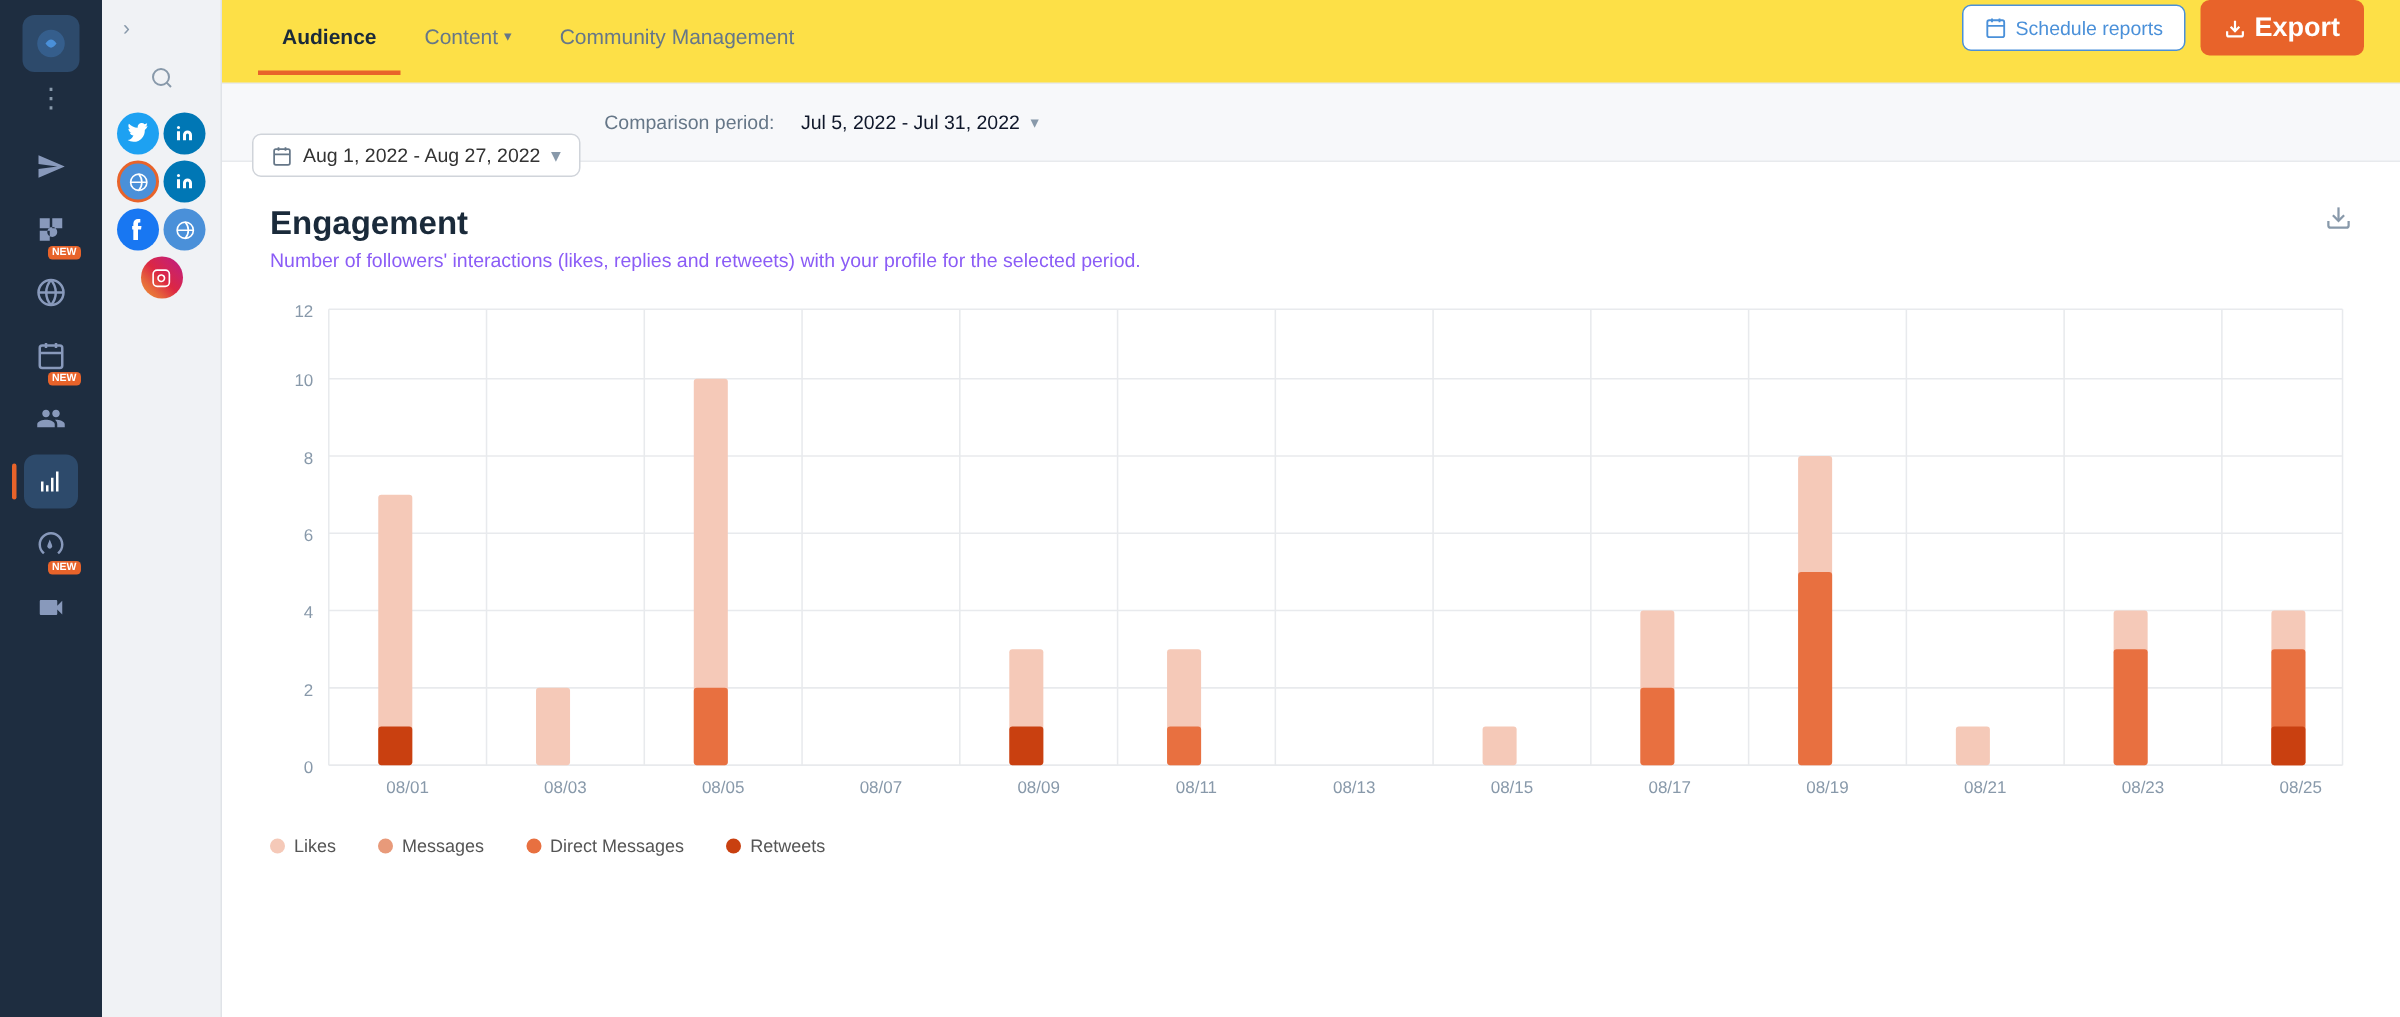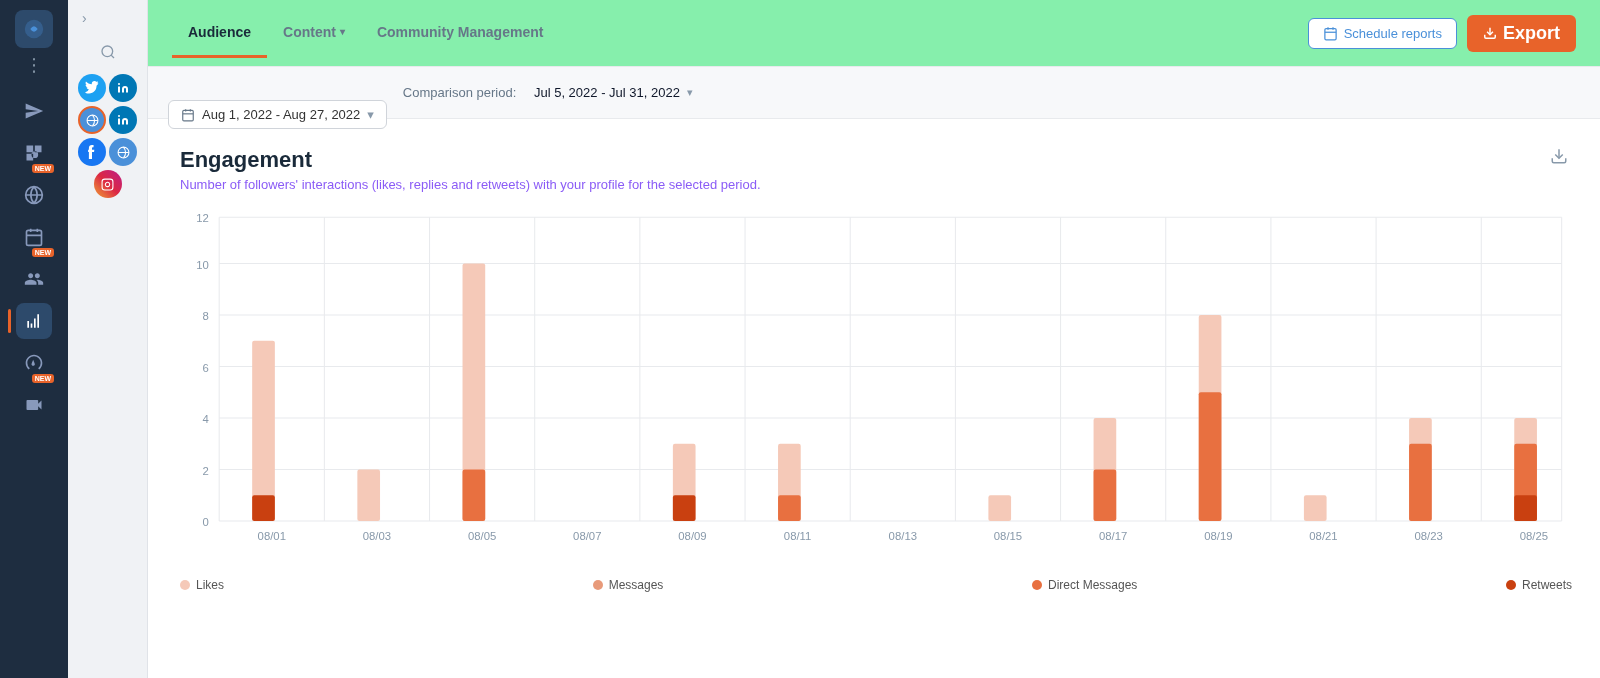--- a/index.html
+++ b/index.html
@@ -93,34 +93,34 @@
     .main {
       flex: 1;
       display: flex;
       flex-direction: column;
       background: #fff;
       min-width: 0;
     }
 
     
     .top-nav {
-      height: 67px;
+      height: 56px;
       border-bottom: 1px solid #e8eaed;
       display: flex;
-      align-items: center;
+      align-items: flex-start;
       padding: 0 24px;
       gap: 0;
-      background: #86efac;
+      background: #fde047;
       flex-shrink: 0;
     }
     .nav-tab {
       padding: 0 16px;
       height: 50px;
       display: flex; align-items: center;
-      font-size: 14px; font-weight: 700;
+      font-size: 14px; font-weight: 400;
       color: #667788;
       cursor: pointer;
       border-bottom: 3px solid transparent;
       position: relative;
     }
     .nav-tab.active {
       color: #1a2a3a;
       border-bottom: 3px solid #e8632a;
       font-weight: 600;
     }
@@ -195,21 +195,21 @@
     .chart-area {
       width: 100%;
       height: 340px;
       position: relative;
     }
     .chart-svg {
       width: 100%;
       height: 100%;
     }
     .legend {
-      display: flex; justify-content: space-between; gap: 28px; margin-top: 26px;
+      display: flex; justify-content: flex-start; gap: 28px; margin-top: 16px;
     }
     .legend-item {
       display: flex; align-items: center; gap: 6px;
       font-size: 12px; color: #555;
     }
     .legend-dot {
       width: 10px; height: 10px; border-radius: 50%;
     }
   </style>
 </head>

